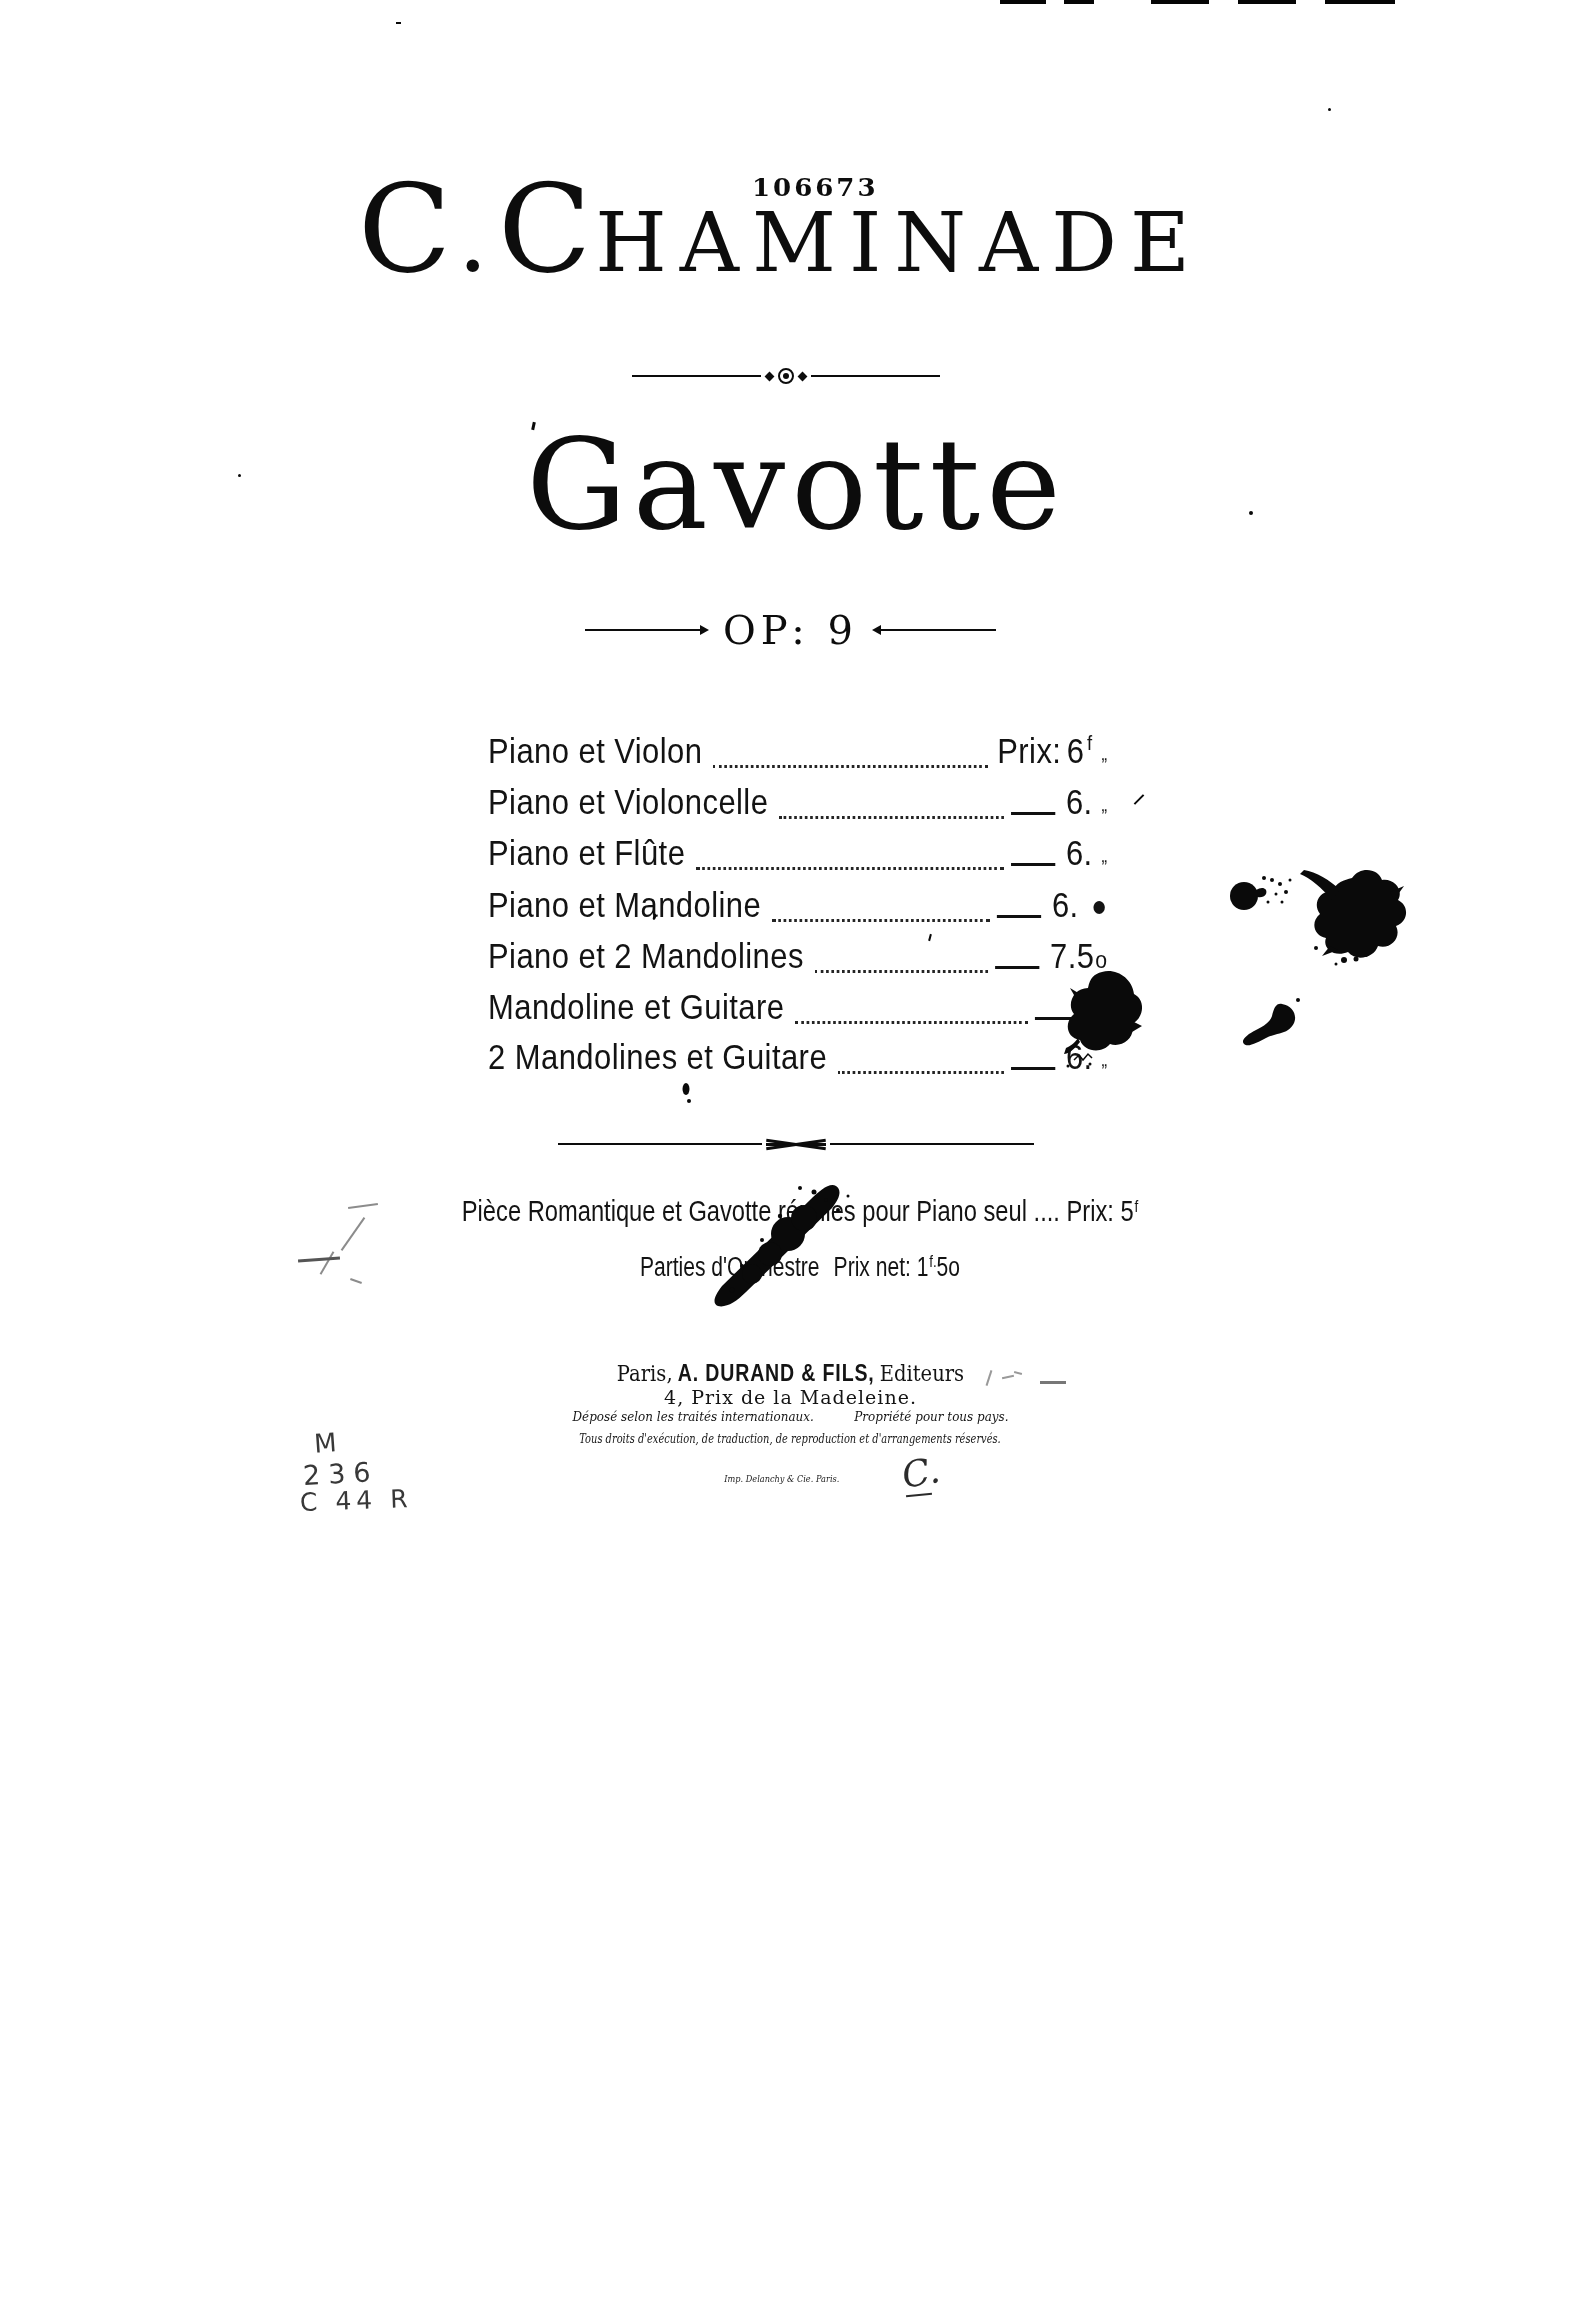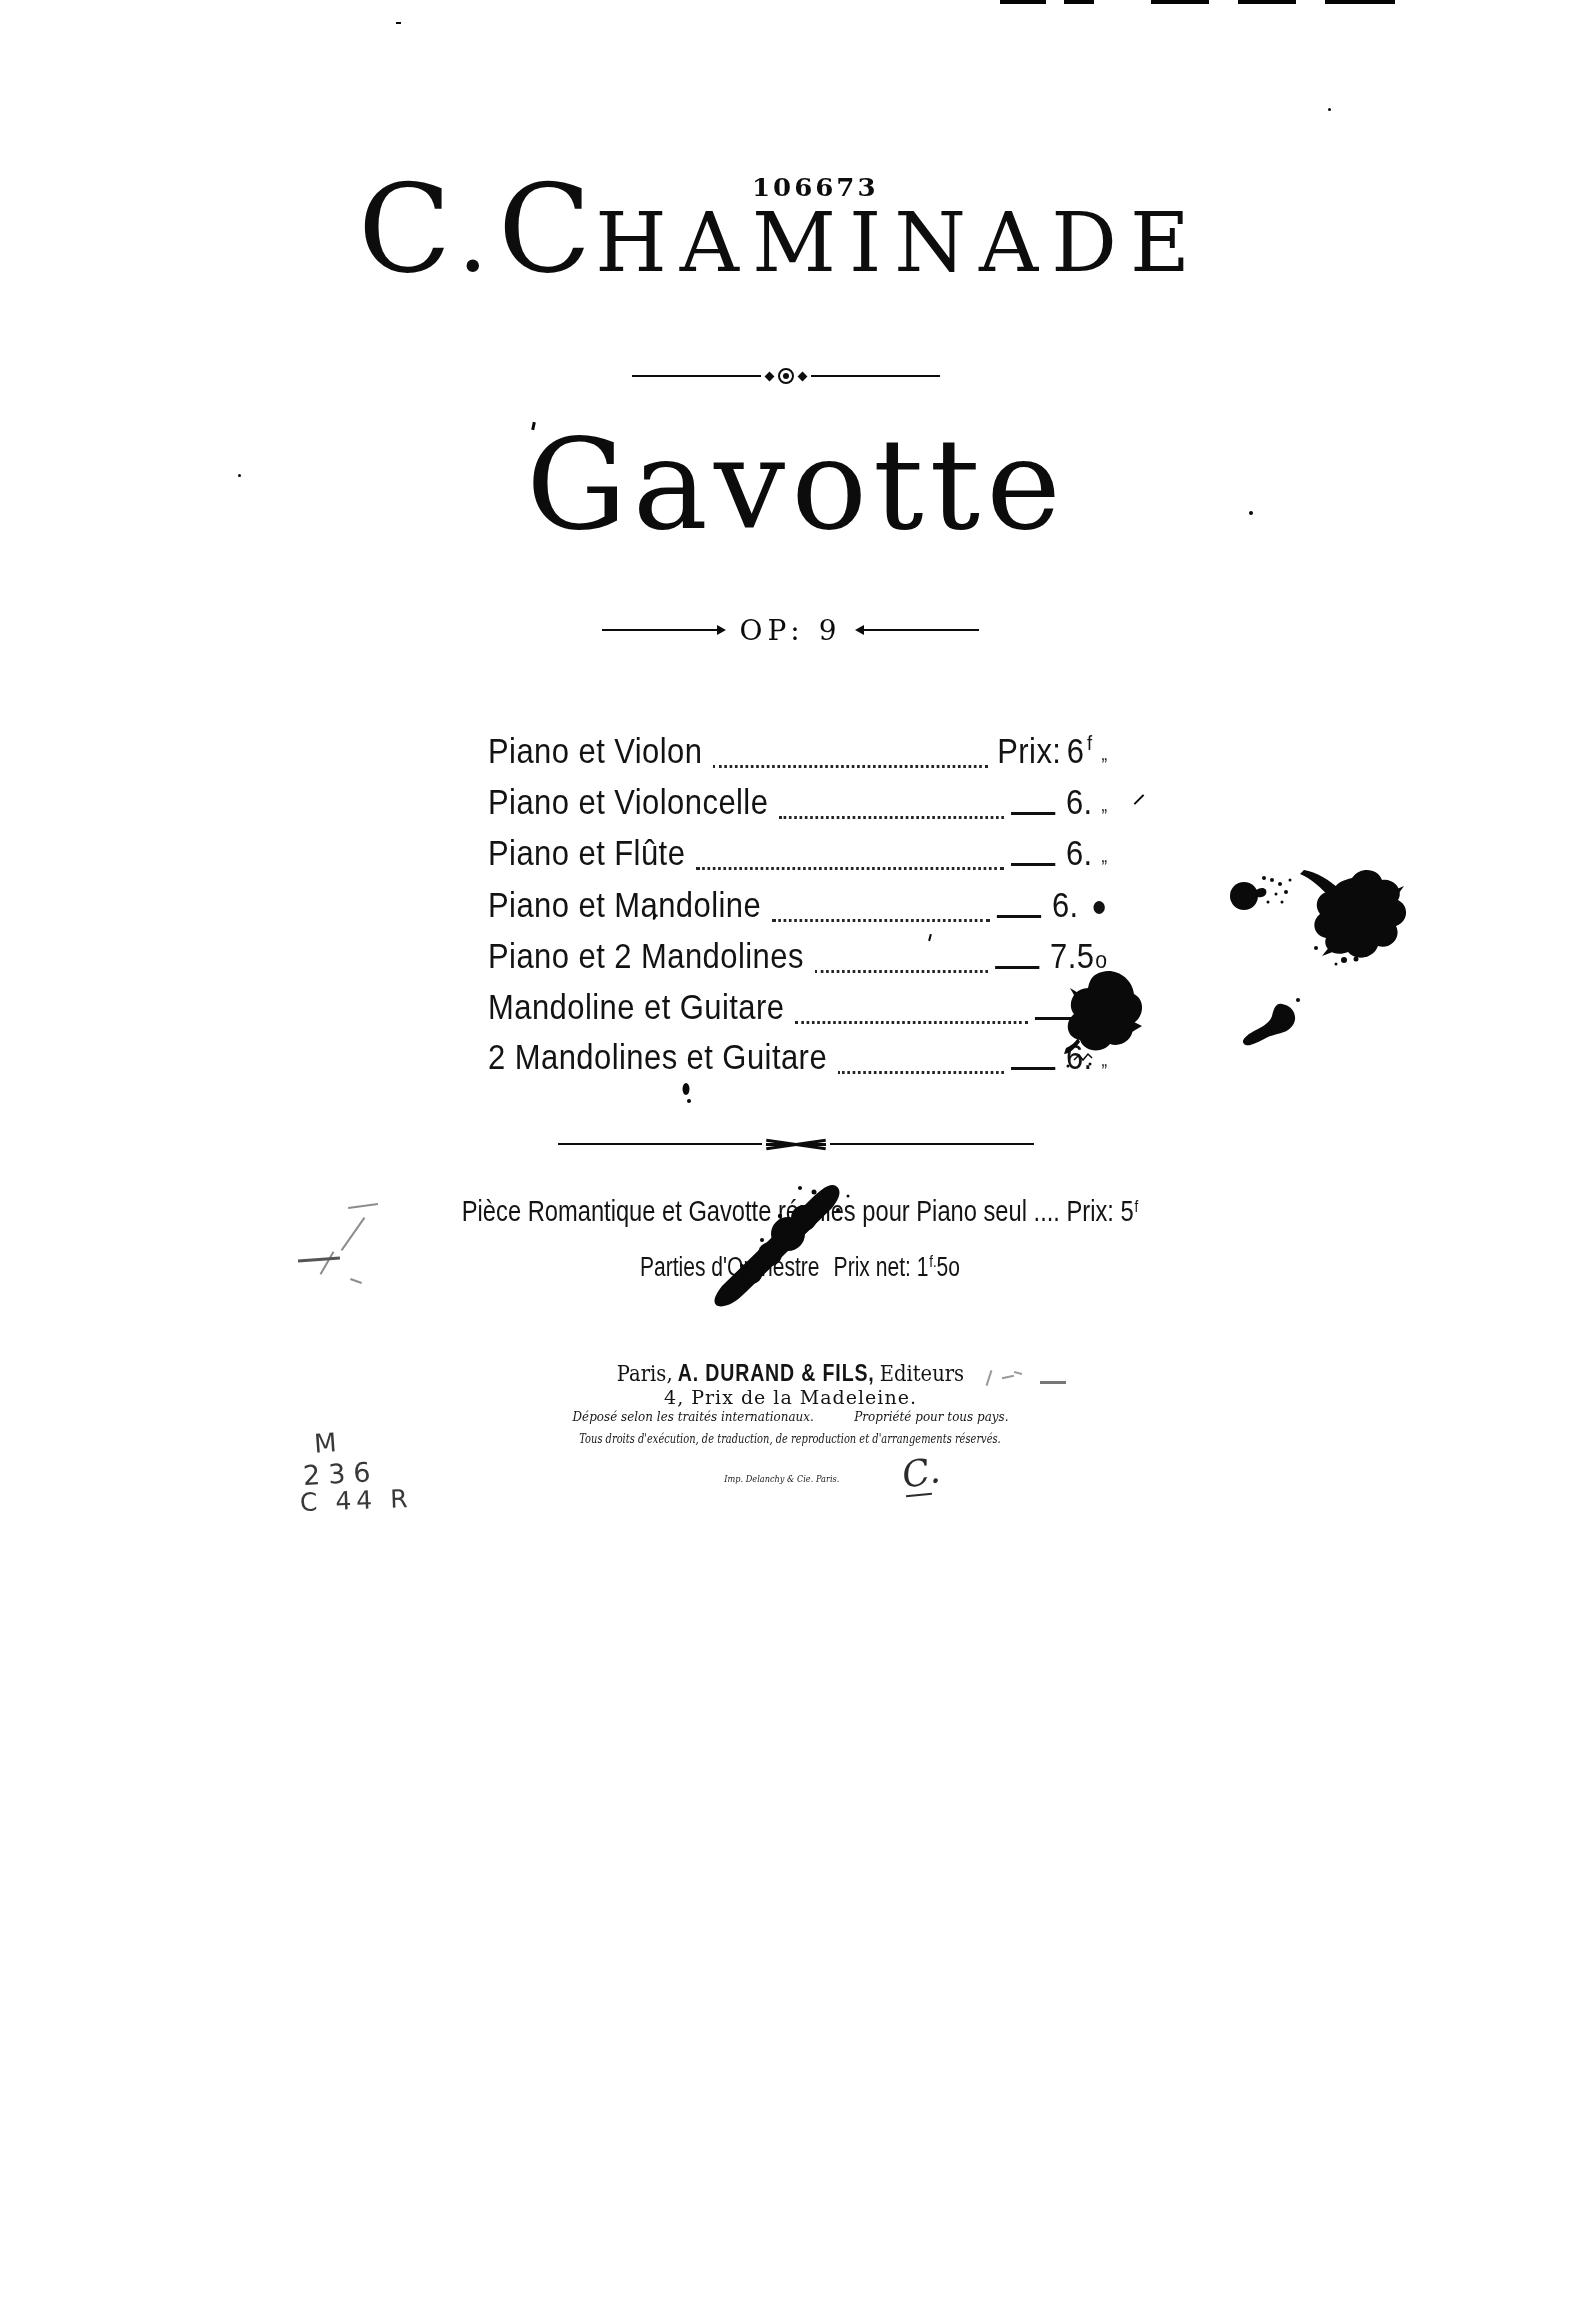--- a/index.html
+++ b/index.html
@@ -52,21 +52,21 @@
 
   
   .opus{position:absolute;top:608px;left:0;right:0;height:44px;
         display:flex;align-items:center;justify-content:center;}
   .opline{width:122px;height:2px;background:#0c0c0c;position:relative;flex:none;}
   .opline.l::after,.opline.r::before{
     content:"";position:absolute;top:-4px;border-top:5px solid transparent;
     border-bottom:5px solid transparent;}
   .opline.l::after{right:-2px;border-left:9px solid #0c0c0c;}
   .opline.r::before{left:-2px;border-right:9px solid #0c0c0c;}
-  .opus .optext{font-family:"DejaVu Serif",serif;font-size:28px;letter-spacing:5px;
+  .opus .optext{font-family:"DejaVu Serif",serif;font-size:40px;letter-spacing:5px;
         margin:17px 16px;color:#0c0c0c;}
 
   
   .row{
     position:absolute;left:488px;width:700px;height:46px;
     display:flex;align-items:baseline;
     font-size:35px;letter-spacing:0.5px;color:#131313;
     transform:scaleX(0.885);transform-origin:left center;
     white-space:nowrap;
   }

